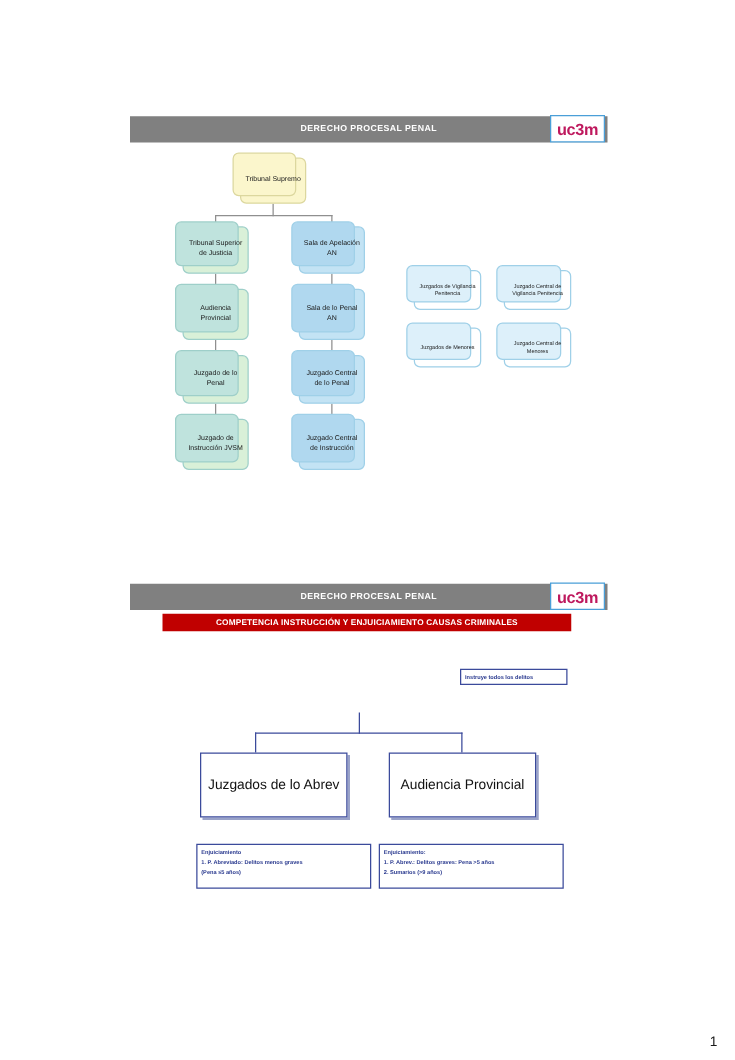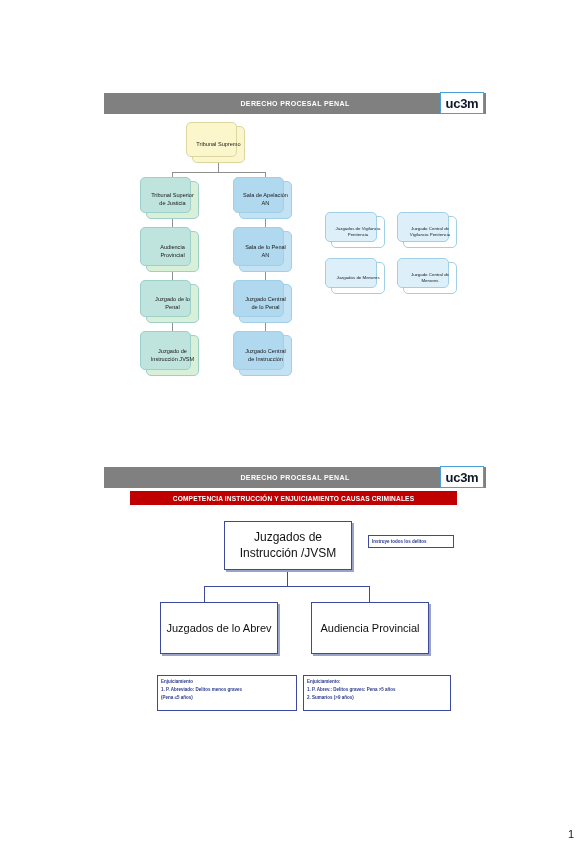--- a/index.html
+++ b/index.html
@@ -34,21 +34,21 @@
     text-align: center;
   }
   .logo-box {
     position: absolute;
     width: 44px; height: 22px;
     background: #ffffff;
     border: 1.2px solid #4a9fd8;
     display: flex; align-items: center; justify-content: center;
   }
   .logo-text {
-    color: #0f172a;
+    color: #be185d;
     font-size: 13px;
     font-weight: bold;
     letter-spacing: -.3px;
     line-height: 1;
     text-align: center;
   }
 
   
   
   .node {
@@ -236,23 +236,20 @@
     <span class="header-title">DERECHO PROCESAL PENAL</span>
   </div>
   <div class="logo-box" style="left:440px; top:26px">
     <span class="logo-text">uc3m</span>
   </div>
 
   <div class="red-banner" style="top:51px">
     <span class="red-banner-text">COMPETENCIA INSTRUCCIÓN Y ENJUICIAMIENTO CAUSAS CRIMINALES</span>
   </div>
 
-  <div class="box2" id="box-instruccion" style="left:224px; top:81px; width:128px; height:49px">
-    <span class="box2-label">Juzgados de Instrucción /JVSM</span>
-  </div>
 
   <div class="note centered" style="left:368px; top:95px; width:86px; height:13px">
     <span class="note-line">Instruye todos los delitos</span>
   </div>
 
   <div class="conn2 v" style="left:287px; top:130px; height:17px"></div>
   <div class="conn2 h" style="left:204px; top:146px; width:166px"></div>
   <div class="conn2 v" style="left:204px; top:146px; height:17px"></div>
   <div class="conn2 v" style="left:369px; top:146px; height:17px"></div>
 

